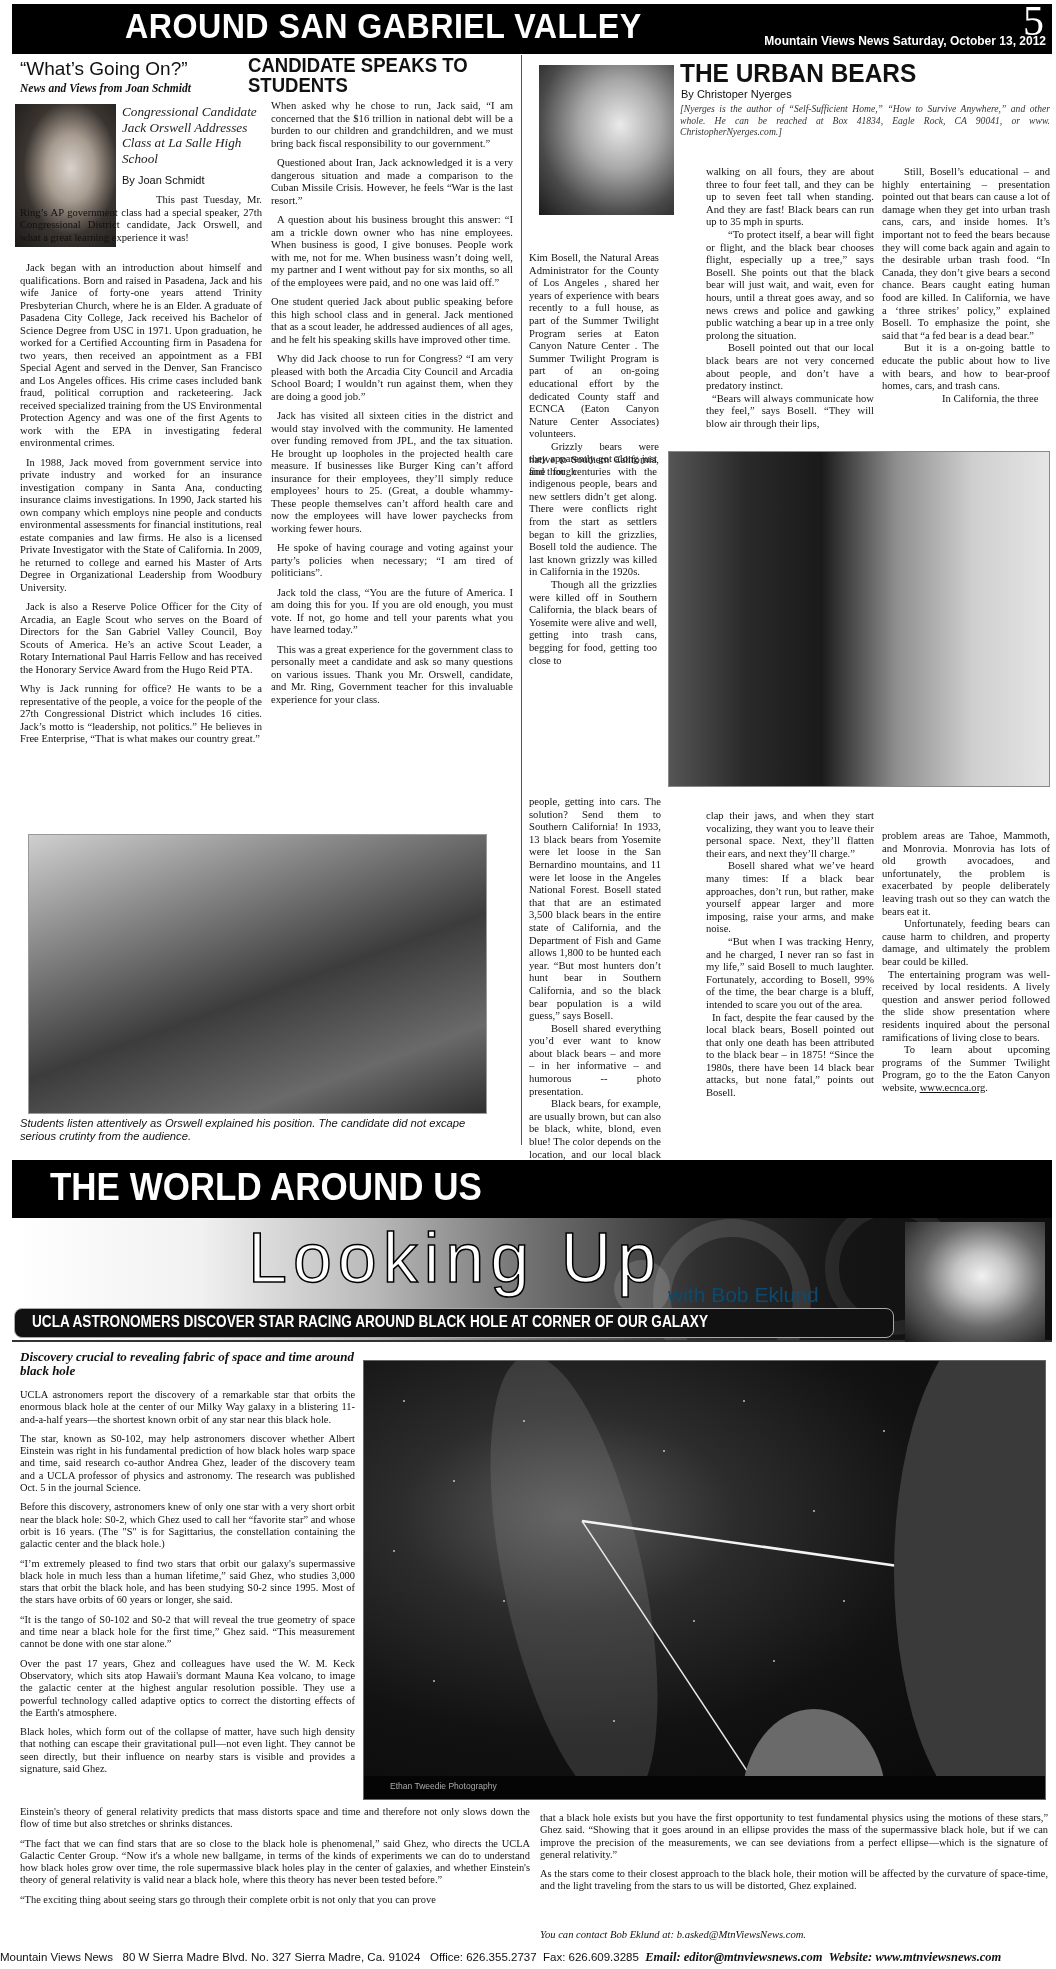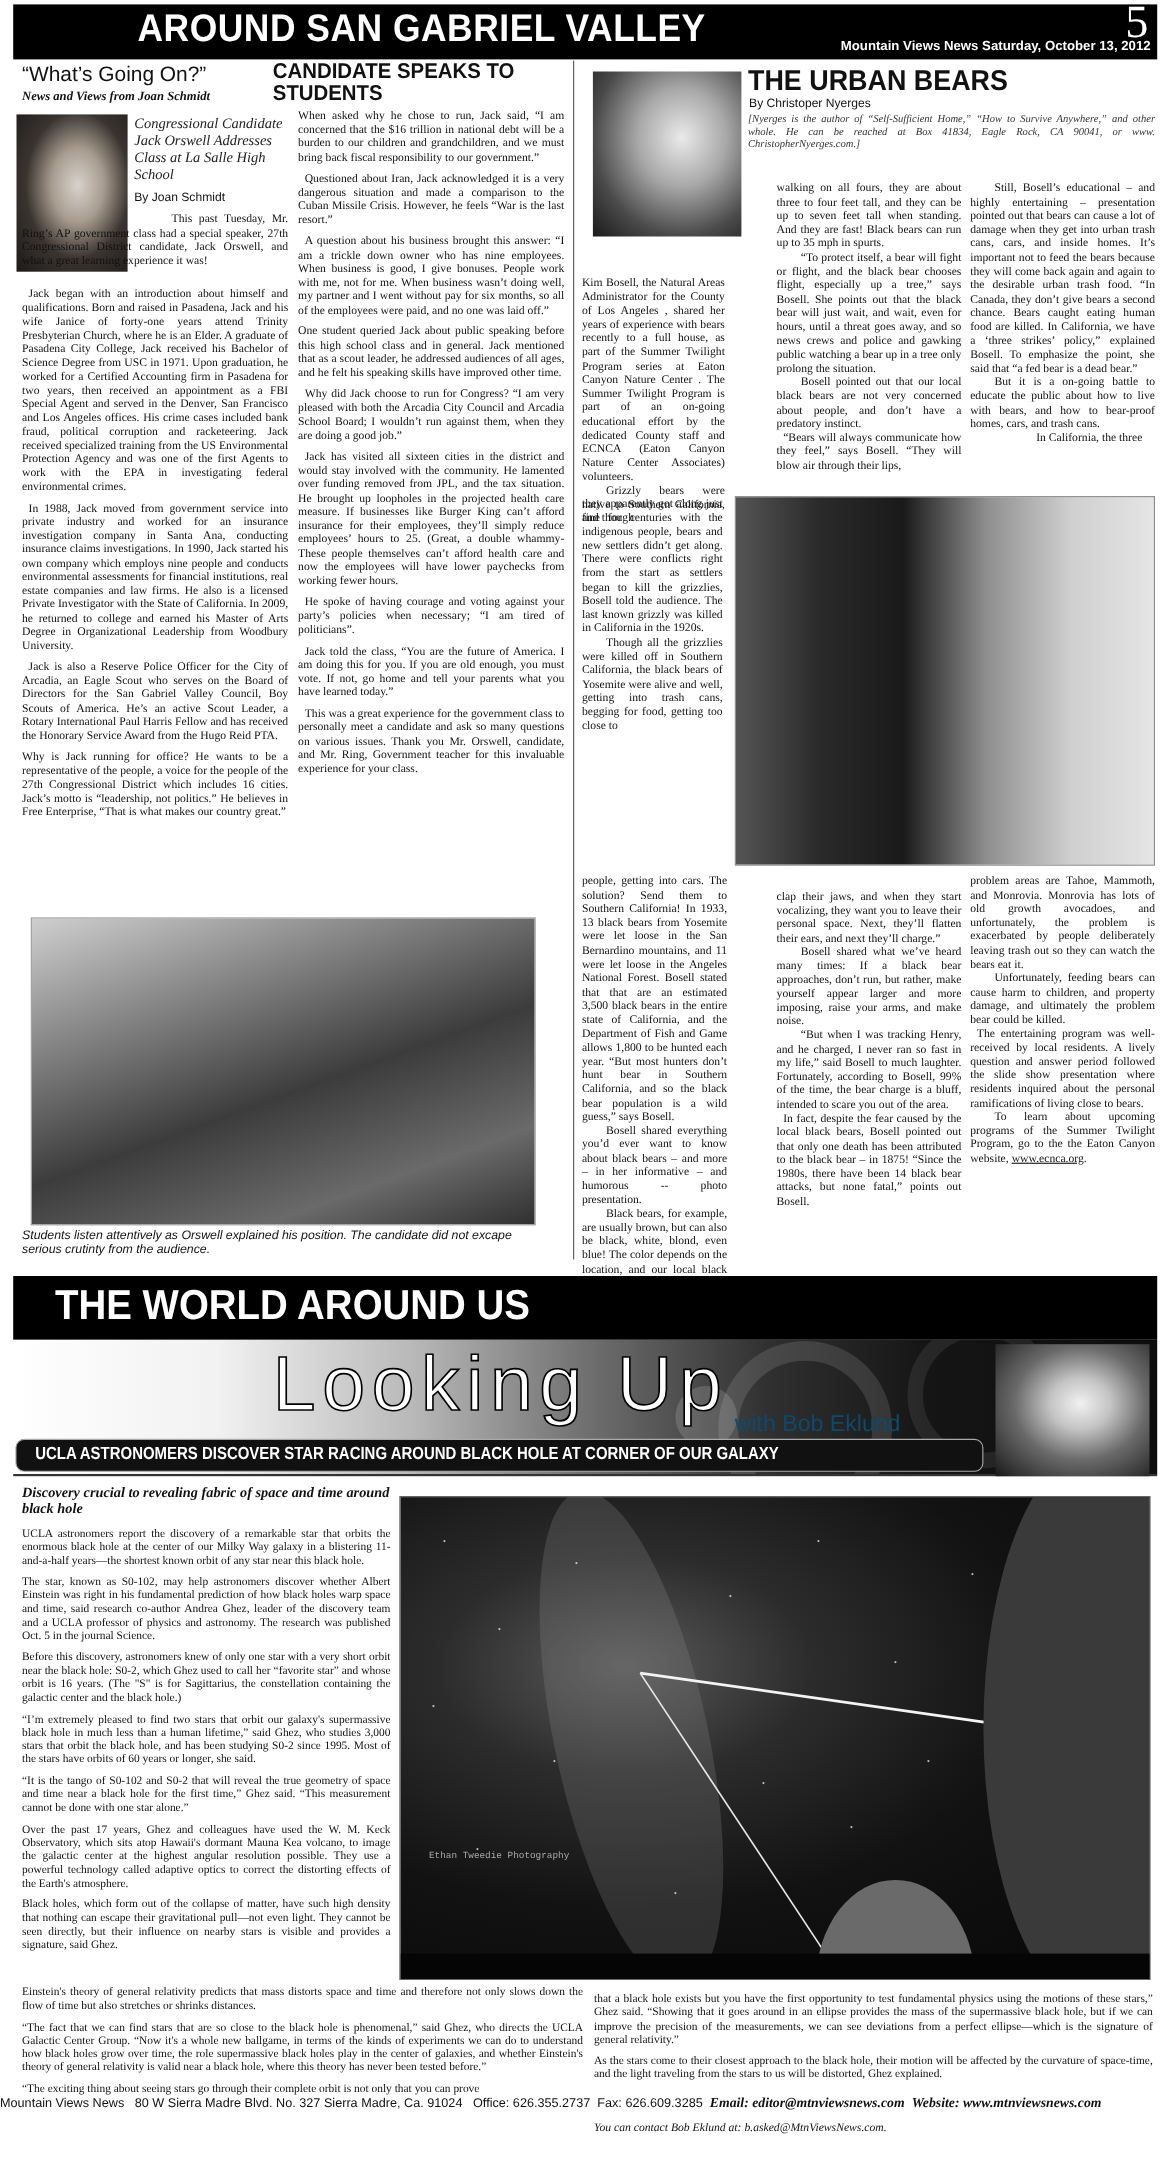--- a/index.html
+++ b/index.html
@@ -46,46 +46,46 @@
   #nyerges-photo { left: 539px; top: 65px; width: 135px; height: 150px; background: radial-gradient(ellipse at 60% 40%, #eaeaea 0%, #a8a8a8 35%, #4a4a4a 70%, #1a1a1a 100%); }
   #bears-title { left: 680px; top: 58px; font-size: 26px; transform: scaleX(0.94); white-space: nowrap; }
   #bears-byline { left: 681px; top: 88px; font-size: 11px; }
   #bears-note { left: 680px; top: 103px; width: 370px; font-size: 9.6px; line-height: 11.5px; font-style: italic; color: #333; text-align: justify; }
   #bears-col1 { left: 529px; top: 250px; width: 130px; }
   #bears-col1b { left: 529px; top: 440px; width: 128px; }
   #bears-col1c { left: 529px; top: 794px; width: 132px; }
   #bears-col2 { left: 706px; top: 166px; width: 168px; }
   #bears-col2b { left: 706px; top: 810px; width: 168px; }
   #bears-col3 { left: 882px; top: 166px; width: 168px; }
-  #bears-col3b { left: 882px; top: 796px; width: 168px; }
+  #bears-col3b { left: 882px; top: 830px; width: 168px; }
   #bear-photo { left: 668px; top: 451px; width: 382px; height: 336px; background: linear-gradient(90deg, #555 0%, #2a2a2a 20%, #1a1a1a 40%, #8f8f8f 60%, #cfcfcf 80%, #e5e5e5 100%); border: 1px solid #888; }
   .b-text { font-size: 10.6px; line-height: 12.6px; text-align: justify; }
   .b-text p { margin: 0; }
   .b-text p.ind { text-indent: 22px; }
   .b-text p.ind2 { text-indent: 6px; }
 
   
   #world-band { left: 12px; top: 1160px; width: 1040px; height: 58px; background: #000; }
   #world-title { left: 50px; top: 1166px; font-size: 38px; color: #fff; transform: scaleX(0.92); white-space: nowrap; }
   #looking-banner { left: 12px; top: 1218px; width: 1040px; height: 124px; background: linear-gradient(90deg, #ffffff 0%, #f1f1f1 18%, #b8b8b8 35%, #707070 50%, #303030 66%, #151515 80%, #0d0d0d 100%); border-bottom: 2px solid #333; overflow: hidden; }
   #looking-title { left: 248px; top: 1218px; font-size: 70px; font-weight: 300; color: #fff; -webkit-text-stroke: 1.5px #000; letter-spacing: 6px; font-family: "Liberation Sans", sans-serif; white-space: nowrap; }
   #looking-byline { left: 668px; top: 1283px; font-size: 21px; color: #0c4a6e; font-family: "Liberation Sans", sans-serif; white-space: nowrap; }
   #eklund-photo { left: 905px; top: 1222px; width: 140px; height: 120px; background: radial-gradient(ellipse at 55% 45%, #f1f1f1 0%, #c4c4c4 25%, #6a6a6a 55%, #1a1a1a 100%); }
   #headline-pill { left: 14px; top: 1308px; width: 880px; height: 30px; background: #111; border: 1px solid #aaa; border-radius: 8px; }
   #headline-text { left: 32px; top: 1313px; font-size: 16px; color: #fff; white-space: nowrap; transform: scaleX(0.85); }
 
   #bh-head { left: 20px; top: 1350px; width: 340px; font-size: 13px; font-weight: 700; font-style: italic; line-height: 14px; }
   #bh-col1 { left: 20px; top: 1389px; width: 335px; }
   #space-photo { left: 363px; top: 1360px; width: 683px; height: 440px; background: radial-gradient(ellipse at 30% 35%, #5a5a5a 0%, #2c2c2c 25%, #121212 55%, #070707 100%); border: 1px solid #666; overflow: hidden; }
-  #photo-credit { left: 390px; top: 1682px; font-size: 8.5px; color: #aaa; font-family: Liberation Mono, monospace; }
+  #photo-credit { left: 390px; top: 1781px; font-size: 8.5px; color: #aaa; font-family: Liberation Sans, sans-serif; }
   #bh-full { left: 20px; top: 1806px; width: 510px; }
   #bh-col2 { left: 540px; top: 1822px; width: 508px; }
   #bh-contact { left: 540px; top: 1929px; font-size: 10.6px; font-style: italic; }
 
-  #footer { left: 0; top: 1904px; width: 1056px; font-size: 11.5px; white-space: nowrap; font-family: "Liberation Sans", sans-serif; }
+  #footer { left: 0; top: 1950px; width: 1056px; font-size: 11.5px; white-space: nowrap; font-family: "Liberation Sans", sans-serif; }
   #footer .bi { font-family: "Liberation Serif", serif; font-weight: 700; font-style: italic; font-size: 12.5px; }
   .underline { text-decoration: underline; }
 </style>
 </head>
 <body>
 
 <div class="abs" id="masthead"></div>
 <div class="abs cond" id="section-title">AROUND SAN GABRIEL VALLEY</div>
 <div class="abs" id="page-number">5</div>
 <div class="abs sans" id="masthead-dateline">Mountain Views News  Saturday, October 13, 2012</div>

